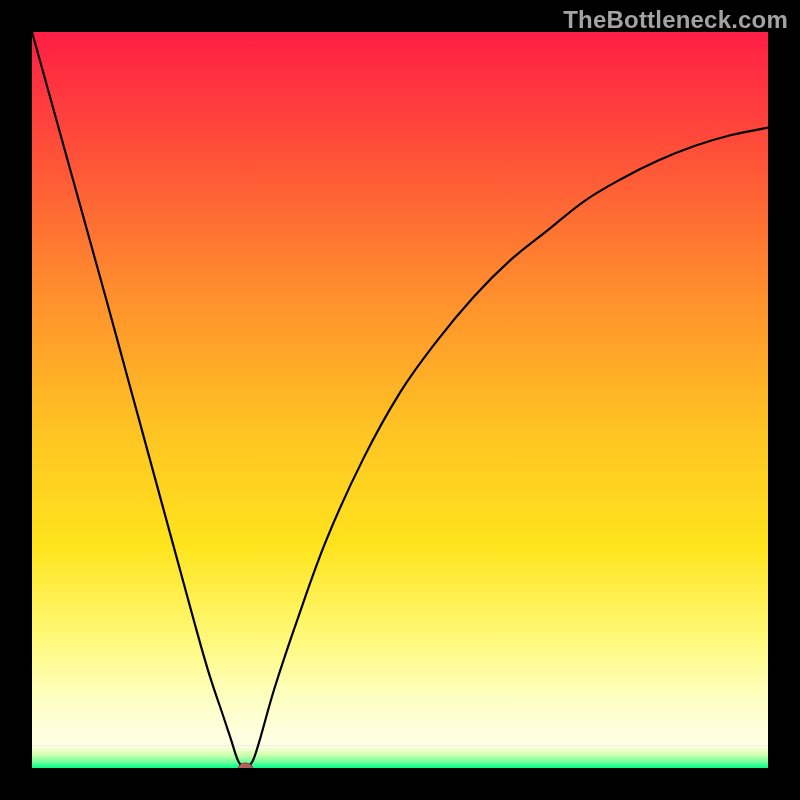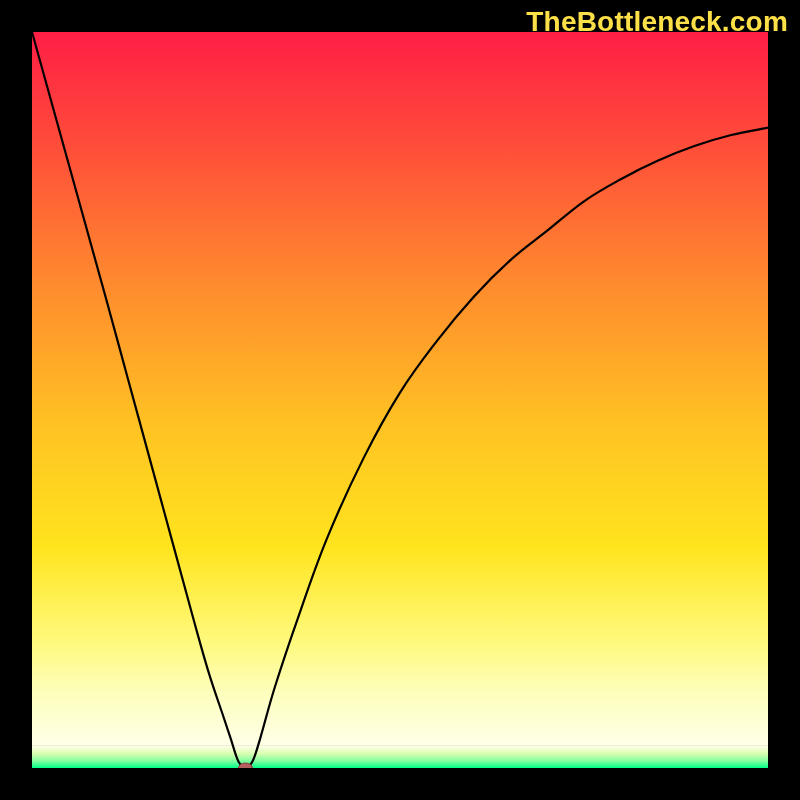--- a/index.html
+++ b/index.html
@@ -26,22 +26,22 @@
   }
   .plot-area svg {
     display: block;
     width: 100%;
     height: 100%;
   }
   .watermark {
     position: absolute;
     top: 6px;
     right: 12px;
-    color: #fde047;
-    font-size: 28px;
+    color: #a3a3a3;
+    font-size: 24px;
     font-weight: 600;
     letter-spacing: 0.2px;
     user-select: none;
   }
 </style>
 </head>
 <body>
 
 <div class="outer">
 

